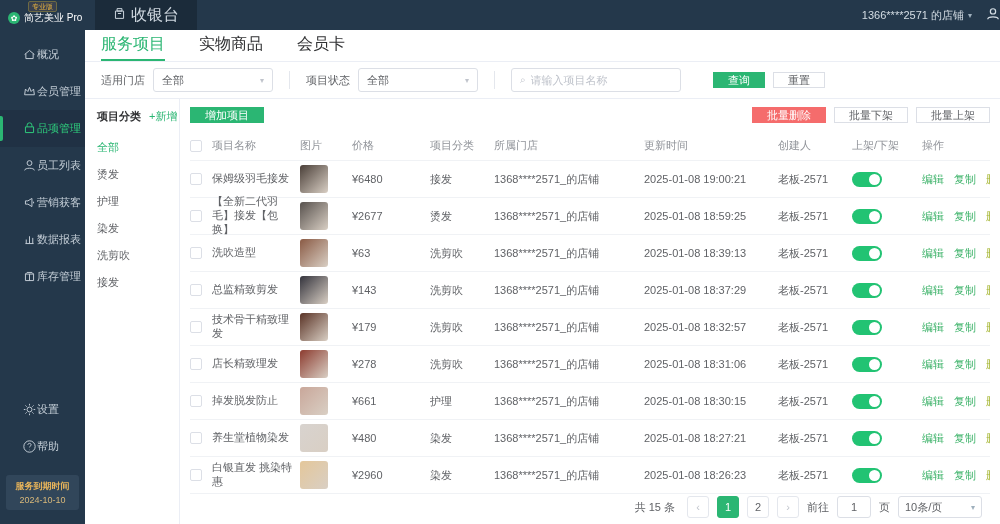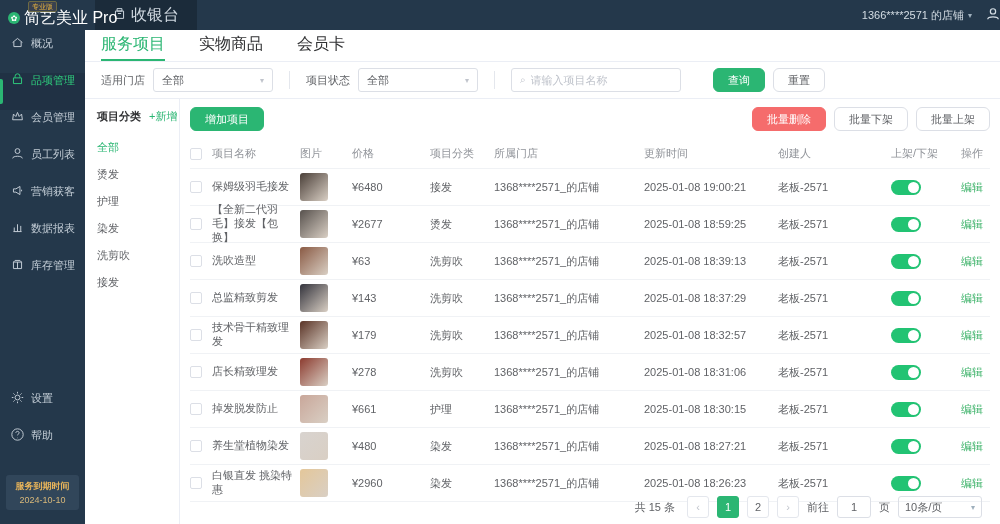--- a/index.html
+++ b/index.html
@@ -6,33 +6,33 @@
   html,body { width:1000px; height:524px; overflow:hidden; background:#eef0f3;
     font-family:"Liberation Sans","DejaVu Sans",sans-serif; font-size:11px; color:#606266; }
   .app { position:relative; width:1000px; height:524px; }
 
   
   .topbar { position:absolute; left:0; top:0; width:1000px; height:30px; background:#24384b; display:flex; align-items:stretch; z-index:3; }
   .brand { width:85px; display:flex; flex-direction:column; justify-content:center; padding-left:8px; position:relative; }
   .brand-badge { position:absolute; top:1px; left:28px; font-size:7px; color:#e8b33f; background:#39414f; border:1px solid #6d6a43; border-radius:2px; padding:0 3px; line-height:9px; }
   .brand-row { display:flex; align-items:center; gap:4px; margin-top:6px; }
   .brand-logo { width:12px; height:12px; border-radius:50%; background:#2bb673; color:#fff; font-size:8px; display:flex; align-items:center; justify-content:center; flex:0 0 auto; }
-  .brand-name { color:#fff; font-size:16px; white-space:nowrap; }
+  .brand-name { color:#fff; font-size:10px; white-space:nowrap; }
   .top-tabs { display:flex; margin-left:10px; }
   .top-tab { display:flex; align-items:center; gap:5px; padding:0 18px; color:#cfd8e0; font-size:16px; cursor:pointer; }
   .top-tab.dark { background:#1b2b3a; }
   .top-tab.active { background:#2bb673; color:#fff; font-weight:bold; }
   .topbar-right { margin-left:auto; display:flex; align-items:center; gap:14px; color:#d4dde4; font-size:11px; }
   .account { display:flex; align-items:center; gap:4px; cursor:pointer; }
   .chev { font-size:8px; color:#9fb0bd; }
 
   
   .sidebar { position:absolute; left:0; top:30px; bottom:0; width:85px; background:#24384b; display:flex; flex-direction:column; z-index:2; }
   .menu { margin-top:6px; }
-  .menu-item { display:flex; align-items:flex-start; gap:7px; height:37px; padding-left:11px; color:#c3cdd6; cursor:pointer; position:relative; }
+  .menu-item { display:flex; align-items:center; gap:1px; height:37px; padding-left:23px; color:#c3cdd6; cursor:pointer; position:relative; }
   .menu-item .mi-icon { width:13px; height:13px; flex:0 0 auto; display:flex; align-items:center; justify-content:center; }
   .menu-item svg { stroke:#c3cdd6; }
   .menu-item.active { color:#2ecc7c; background:#203144; }
   .menu-item.active svg { stroke:#2ecc7c; }
   .menu-item.active::before { content:""; position:absolute; left:0; top:6px; bottom:6px; width:3px; background:#2bb673; border-radius:0 2px 2px 0; }
   .sidebar-bottom { margin-top:auto; padding-bottom:8px; }
   .expire-box { margin:10px 6px 6px 6px; background:#31465a; border-radius:3px; text-align:center; padding:5px 2px; }
   .expire-label { color:#e6b35a; font-size:9px; font-weight:bold; }
   .expire-date { color:#d8b87a; font-size:9px; margin-top:2px; }
 
@@ -44,21 +44,21 @@
 
   .filters { display:flex; align-items:center; height:36px; padding:0 16px; gap:8px; }
   .f-label { color:#606266;font-family:Liberation Serif, serif; }
   .f-select { width:120px; height:24px; border:1px solid #dcdfe6; border-radius:3px; display:flex; align-items:center; justify-content:space-between; padding:0 8px; color:#606266; cursor:pointer; background:#fff; }
   .f-select .chev { color:#c0c4cc; }
   .f-div { width:1px; height:18px; background:#e4e7ed; margin:0 8px; }
   .f-search { width:170px; height:24px; border:1px solid #dcdfe6; border-radius:3px; display:flex; align-items:center; padding:0 8px; gap:5px; }
   .f-search input { border:none; outline:none; width:100%; font-size:11px; color:#606266; font-family:inherit; }
   .f-search input::placeholder { color:#c0c4cc; }
   .search-glyph { color:#c0c4cc; font-size:10px; }
-  .btn { height:24px; border-radius:6px; padding:0 14px; font-size:11px; display:inline-flex; align-items:center; cursor:pointer; border:1px solid transparent; font-family:inherit; }
+  .btn { height:16px; border-radius:0; padding:0 14px; font-size:11px; display:inline-flex; align-items:center; cursor:pointer; border:1px solid transparent; font-family:inherit; }
   .btn-green { background:#2bb673; color:#fff; border-color:#2bb673; }
   .btn-plain { background:#fff; color:#606266; border-color:#dcdfe6; }
   .btn-red { background:#f56c6c; color:#fff; border-color:#f56c6c; }
   .filters .btn-green { margin-left:24px; }
 
   .content { flex:1; display:flex; border-top:1px solid #ebeef5; min-height:0; }
   .cat-panel { width:95px; border-right:1px solid #ebeef5; padding:10px 0 0 12px; flex:0 0 auto; }
   .cat-head { display:flex; align-items:center; gap:8px; margin-bottom:10px; }
   .cat-title { color:#303133; font-weight:bold; }
   .cat-add { color:#2bb673; cursor:pointer; }
@@ -75,21 +75,21 @@
   .tr.row { height:37px; color:#606266; }
   .td { padding-right:6px; overflow:hidden; }
   .c-check{ width:22px; flex:0 0 auto; }
   .c-name { width:88px; flex:0 0 auto; line-height:1.25; }
   .c-img  { width:52px; flex:0 0 auto; }
   .c-price{ width:78px; flex:0 0 auto; }
   .c-cat  { width:64px; flex:0 0 auto; }
   .c-store{ width:150px; flex:0 0 auto; }
   .c-time { width:134px; flex:0 0 auto; }
   .c-creator{ width:74px; flex:0 0 auto; }
-  .c-toggle{ width:70px; flex:0 0 auto;margin-left:39px; }
+  .c-toggle{ width:70px; flex:0 0 auto; }
   .c-ops  { flex:1; }
   .checkbox { width:12px; height:12px; border:1px solid #dcdfe6; border-radius:2px; background:#fff; cursor:pointer; }
   .thumb { width:28px; height:28px; border-radius:3px; }
   .toggle { width:30px; height:15px; border-radius:8px; background:#22c373; position:relative; cursor:pointer; }
   .toggle .knob { position:absolute; right:2px; top:2px; width:11px; height:11px; background:#fff; border-radius:50%; }
   .ops { display:flex; gap:10px; white-space:nowrap; }
   .op { cursor:pointer; }
   .op-edit,.op-copy { color:#3eb36a; }
   .op-del { color:#a4b52e; }
 
@@ -139,35 +139,35 @@
   <div class="sidebar">
     <div class="menu" id="sidebar-menu">
         <div class="menu-item">
           <span class="mi-icon">
             <svg width="13" height="13" viewBox="0 0 16 16" fill="none" stroke="currentColor" stroke-width="1.2">
               <path d="M2 8l6-5 6 5 M3.5 7v6h9V7"></path>
             </svg>
           </span>
           <span>概况</span>
         </div>
+        <div class="menu-item">
+          <span class="mi-icon">
+            <svg width="13" height="13" viewBox="0 0 16 16" fill="none" stroke="currentColor" stroke-width="1.2">
+              <path d="M2 12l1-7 3 3 2-5 2 5 3-3 1 7z"></path>
+            </svg>
+          </span>
+          <span>会员管理</span>
+        </div>
         <div class="menu-item active">
           <span class="mi-icon">
             <svg width="13" height="13" viewBox="0 0 16 16" fill="none" stroke="currentColor" stroke-width="1.2">
               <path d="M3 6h10v7H3z M5 6V4a3 3 0 016 0v2"></path>
             </svg>
           </span>
           <span>品项管理</span>
-        </div>
-        <div class="menu-item">
-          <span class="mi-icon">
-            <svg width="13" height="13" viewBox="0 0 16 16" fill="none" stroke="currentColor" stroke-width="1.2">
-              <path d="M2 12l1-7 3 3 2-5 2 5 3-3 1 7z"></path>
-            </svg>
-          </span>
-          <span>会员管理</span>
         </div>
         <div class="menu-item">
           <span class="mi-icon">
             <svg width="13" height="13" viewBox="0 0 16 16" fill="none" stroke="currentColor" stroke-width="1.2">
               <path d="M8 2a3 3 0 100 6 3 3 0 000-6z M2 14c0-3.5 12-3.5 12 0"></path>
             </svg>
           </span>
           <span>员工列表</span>
         </div>
         <div class="menu-item">

